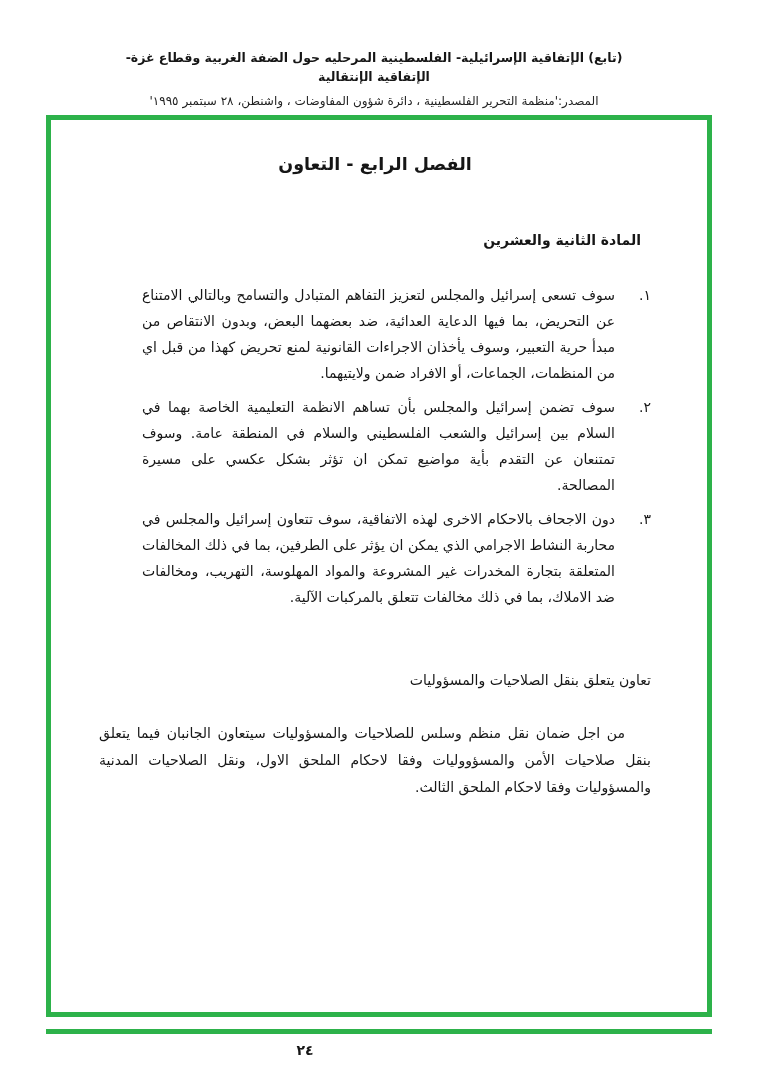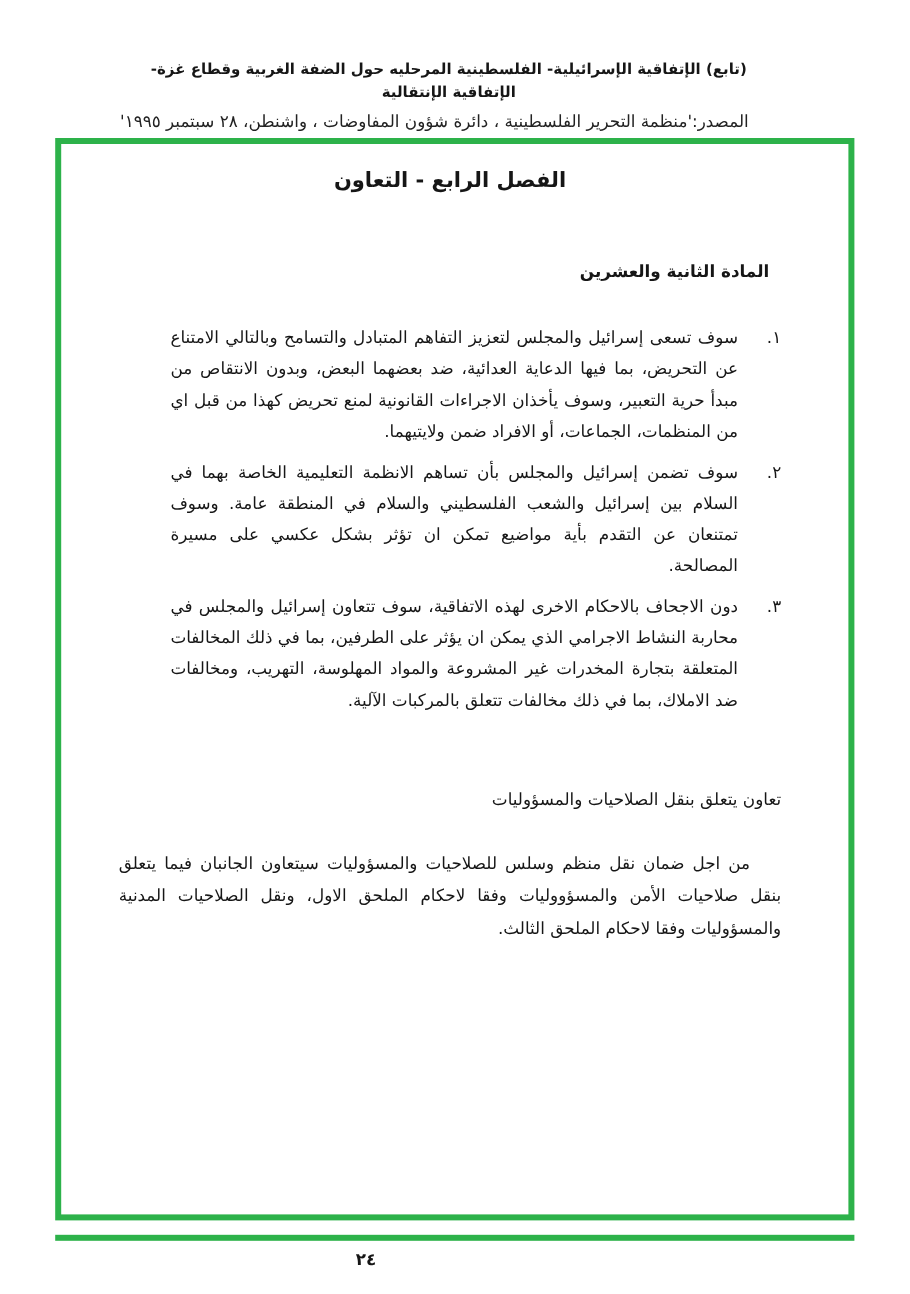--- a/index.html
+++ b/index.html
@@ -23,35 +23,35 @@
     left: 100px;
     text-align: center;
   }
   .doc-header .line1 {
     font-weight: bold;
     font-size: 12.5px;
     line-height: 1.55;
     letter-spacing: 0.2px;
   }
   .doc-header .line2 {
-    font-size: 14px;
+    font-size: 12px;
     margin-top: 7px;
-    text-align: left;
+    text-align: center;
     color: #222222;
   }
 
   
   .frame {
     position: absolute;
     left: 46px;
     top: 115px;
     width: 666px;
     height: 902px;
     border: 5px solid var(--frame-green, #2db24a);
-    padding: 9px 56px 0 48px;
+    padding: 22px 56px 0 48px;
     background: #ffffff;
   }
 
   .chapter-title {
     margin: 12px 0 0 0;
     text-align: center;
     font-size: 17.5px;
     font-weight: bold;
     letter-spacing: 0.3px;
   }

